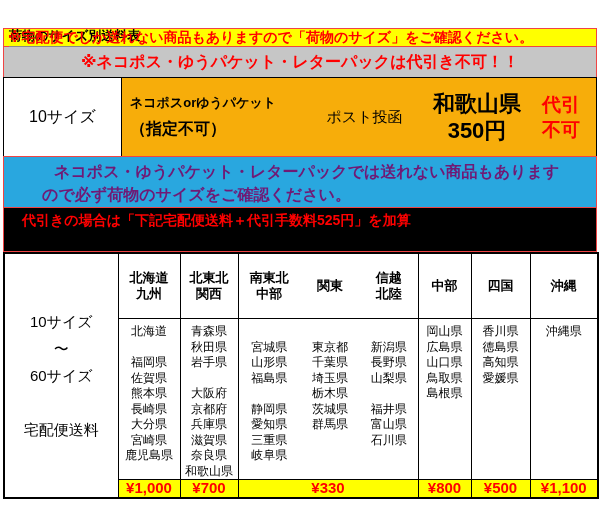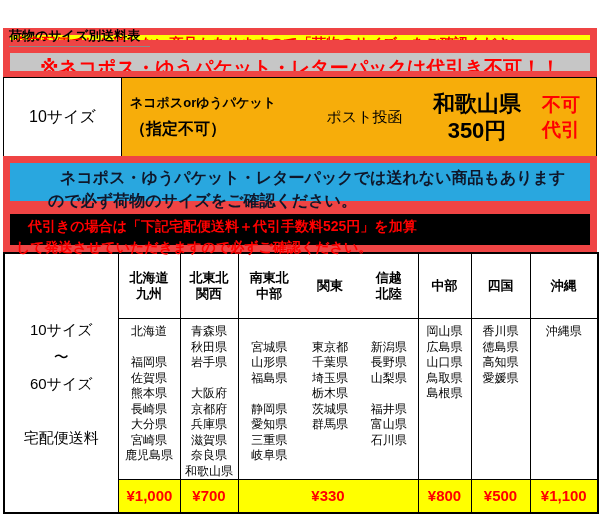--- a/index.html
+++ b/index.html
@@ -4,41 +4,41 @@
 <style>
   * { margin:0; padding:0; box-sizing:border-box; }
   html,body { width:600px; height:530px; background:#ffffff;
     font-family:"Liberation Sans","DejaVu Sans",sans-serif; color:#000; }
   .page { width:600px; height:530px; padding:0 3px; overflow:hidden; }
 
   .title-wrap { height:28px; padding:26px 0 0 6px; }
   .title { display:inline-block; font-size:13px; font-weight:bold;
     border-bottom:1px solid #8a8a8a; padding:0 10px 1px 0; }
 
-  .bar { border:7px solid #ef4444; width:594px; }
+  .bar { border:1px solid #ef4444; width:594px; }
   .yellow-bar { height:19px; background:#ffff00; color:#ff0000;
     font-weight:bold; font-size:14px; line-height:17px; padding-left:4px;
     white-space:nowrap; overflow:hidden; }
   .gray-bar { margin-top:-1px; height:32px; background:#c6c6c6; color:#ff0000;
-    font-weight:bold; font-size:19px; line-height:30px; text-align:center;
+    font-weight:bold; font-size:16px; line-height:30px; text-align:center;
     white-space:nowrap; overflow:hidden; }
 
   .nekopos-row { margin-top:-1px; height:80px; display:flex; border:1px solid #000; width:594px; }
   .size-cell { width:118px; border-right:1px solid #000; background:#fff;
     display:flex; align-items:center; justify-content:center; font-size:16px; }
   .orange-cell { flex:1; background:#f7ad0a; display:flex; align-items:center; }
   .method { width:185px; padding-left:8px; font-weight:bold; }
   .method-line1 { font-size:13px; }
   .method-line2 { font-size:16px; margin-top:7px; }
   .delivery { width:115px; text-align:center; font-size:15px; }
   .fee { flex:1; text-align:center; font-size:22px; font-weight:bold; line-height:27px; }
   .cod { width:58px; margin-right:6px; color:#ff0000; font-size:19px;
     font-weight:bold; line-height:25px; text-align:center; }
 
-  .blue-bar { margin-top:-1px; height:52px; background:#29a7df; color:#0f172a;
+  .blue-bar { margin-top:-1px; height:52px; background:#29a7df; color:#701a75;
     font-weight:bold; font-size:16px; line-height:23px; padding:3px 0 0 38px; }
   .blue-line1 { margin-left:12px; }
   .black-bar { margin-top:-1px; height:45px; background:#000; color:#ff0000;
     font-weight:bold; font-size:14px; line-height:21px; padding:2px 0 0 6px; }
   .black-line1 { margin-left:12px; }
 
   table.rate-table { border-collapse:collapse; table-layout:fixed; width:594px;
     border:2px solid #000; }
   .rate-table th, .rate-table td { border:1px solid #000; overflow:hidden; }
   .label-cell { background:#fff; text-align:center; vertical-align:middle;
@@ -51,21 +51,21 @@
     font-size:13px; line-height:16px; white-space:pre-line; }
   .hdr-c3 { width:62px; } .hdr-c4 { width:60px; } .hdr-c5 { width:58px; }
   .pref-td { height:156px; vertical-align:top; text-align:center;
     font-size:12px; line-height:15.5px; padding-top:5px; white-space:pre-line; }
   .merged-td { padding:0; vertical-align:top; }
   .pref-flex { display:flex; align-items:flex-start;justify-content:flex-end; }
   .pref-col { padding-top:5px; text-align:center; font-size:12px;
     line-height:15.5px; white-space:pre-line; }
   .pref-c3 { width:62px; } .pref-c4 { width:60px; } .pref-c5 { width:58px; }
   .price-td { height:18px; background:#ffff00; color:#ff0000; font-weight:bold;
-    font-size:15px; line-height:16px; text-align:center; padding:8px; }
+    font-size:15px; line-height:16px; text-align:center; padding:0; }
 </style>
 </head>
 <body>
 
 <div class="page">
 
   <div class="title-wrap">
     <span class="title">荷物のサイズ別送料表</span>
   </div>
 
@@ -79,34 +79,33 @@
       <div class="method">
         <div class="method-line1">ネコポスorゆうパケット</div>
         <div class="method-line2">（指定不可）</div>
       </div>
       <div class="delivery">ポスト投函</div>
       <div class="fee">
         <div>和歌山県</div>
         <div>350円</div>
       </div>
       <div class="cod">
+        <div>代引</div>
         <div>不可</div>
-        <div>代引</div>
       </div>
     </div>
   </div>
 
   <div class="bar blue-bar">
     <div class="blue-line1">ネコポス・ゆうパケット・レターパックでは送れない商品もあります</div>
     <div>ので必ず荷物のサイズをご確認ください。</div>
   </div>
 
   <div class="bar black-bar">
     <div class="black-line1">代引きの場合は「下記宅配便送料＋代引手数料525円」を加算</div>
-    <div>して発送させていただきますので必ずご確認ください。</div>
   </div>
 
   <table class="rate-table">
     <colgroup>
       <col style="width:114px">
         <col style="width:62px">
         <col style="width:58px">
       <col style="width:62px">
         <col style="width:60px">
         <col style="width:58px">

